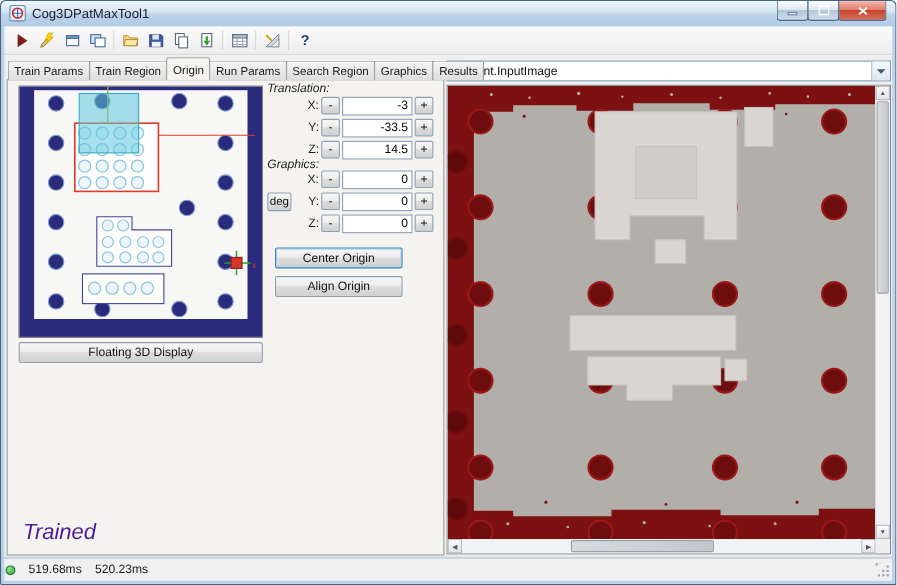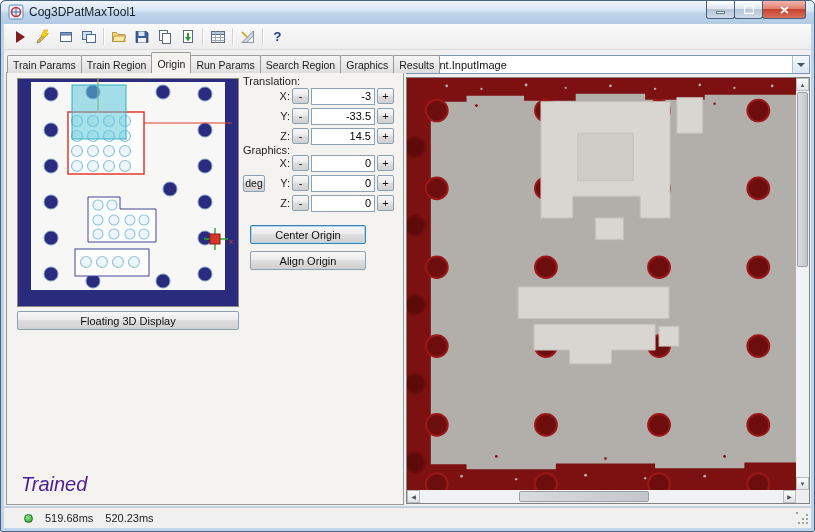--- a/index.html
+++ b/index.html
@@ -38,21 +38,21 @@
   .page{position:absolute;top:20px;left:0;right:1px;bottom:1px;border:1px solid #9a9a9a;background:#f4f3f0;}
 
   .view3d{position:absolute;left:10px;top:5px;width:222px;height:229px;border:1px solid #8a8a8a;background:#2b2b7d;}
   .view3d svg{display:block;width:100%;height:100%;}
 
   .btn{font-size:11px;color:#111;border:1px solid #8ca0b4;border-radius:2px;
     background:linear-gradient(#f7f7f7,#ececec 45%,#dedede 50%,#d0d0d0);}
   .btn.focused{border-color:#3c7fb1;box-shadow:inset 0 0 0 1px #a9d9f2;}
   .floating-btn{position:absolute;left:10px;top:238px;width:222px;height:19px;}
 
-  .grp-label{position:absolute;font-size:11px;color:#1c1c1c;}
+  .grp-label{position:absolute;font-size:11px;color:#1c1c1c;font-style:italic;}
   .spinrow{position:absolute;left:236px;display:grid;grid-template-columns:28px 17px 17px 64px 17px;gap:2px;align-items:center;height:18px;}
   .axis{text-align:right;font-size:11px;color:#1c1c1c;}
   .spin{width:17px;height:16px;font-size:11px;line-height:1;padding:0;}
   .degbtn{width:22px;height:17px;font-size:10.5px;padding:0;}
   .num{width:64px;height:17px;border:1px solid #8ca0b4;background:#fff;font-size:11px;text-align:right;padding:0 3px;}
   .big-btn{position:absolute;left:243px;width:116px;height:19px;}
   .trained{position:absolute;left:14px;top:400px;font-size:20px;font-style:italic;color:#4c1d95;}
 
   
   .right{position:absolute;left:401px;top:2px;right:0;bottom:1px;}
@@ -72,21 +72,21 @@
   .sb-btn{position:absolute;width:13px;height:13px;background:linear-gradient(#fbfbfb,#e3e3e3);
     border:1px solid #b4bcc4;color:#4a5560;font-size:6px;display:flex;align-items:center;justify-content:center;}
   .vscroll .up{top:0;left:0;} .vscroll .down{bottom:0;left:0;}
   .hscroll .lft{left:0;top:0;} .hscroll .rgt{right:0;top:0;}
   .thumb{position:absolute;background:linear-gradient(90deg,#d8dbde,#c3c7cb);border:1px solid #98a0a8;border-radius:2px;}
   .vthumb{left:1px;right:1px;top:14px;height:175px;background:linear-gradient(90deg,#dadde0,#c3c7cb);}
   .hthumb{top:1px;bottom:1px;left:112px;width:130px;}
 
   
   .statusbar{position:absolute;left:3px;right:3px;bottom:3px;height:21px;background:#f0f0f0;
-    border-top:1px solid #cdcdcd;display:flex;align-items:center;padding-left:20px;gap:12px;}
+    border-top:1px solid #cdcdcd;display:flex;align-items:center;padding-left:1px;gap:12px;}
   .s-dot{width:9px;height:9px;border-radius:50%;border:1px solid #1c6e1c;
     background:radial-gradient(circle at 35% 30%,#8fe68f,#2e9e2e);}
   .s-time{font-size:11px;color:#1c1c1c;}
   .grip{position:absolute;right:1px;bottom:2px;width:14px;height:14px;}
   .grip i{position:absolute;left:0;top:0;width:2px;height:2px;background:#9aa4ae;
     box-shadow:10px 2px 0 #9aa4ae,10px 6px 0 #9aa4ae,10px 10px 0 #9aa4ae,6px 6px 0 #9aa4ae,6px 10px 0 #9aa4ae,2px 10px 0 #9aa4ae;}
 </style>
 </head>
 <body>
 

